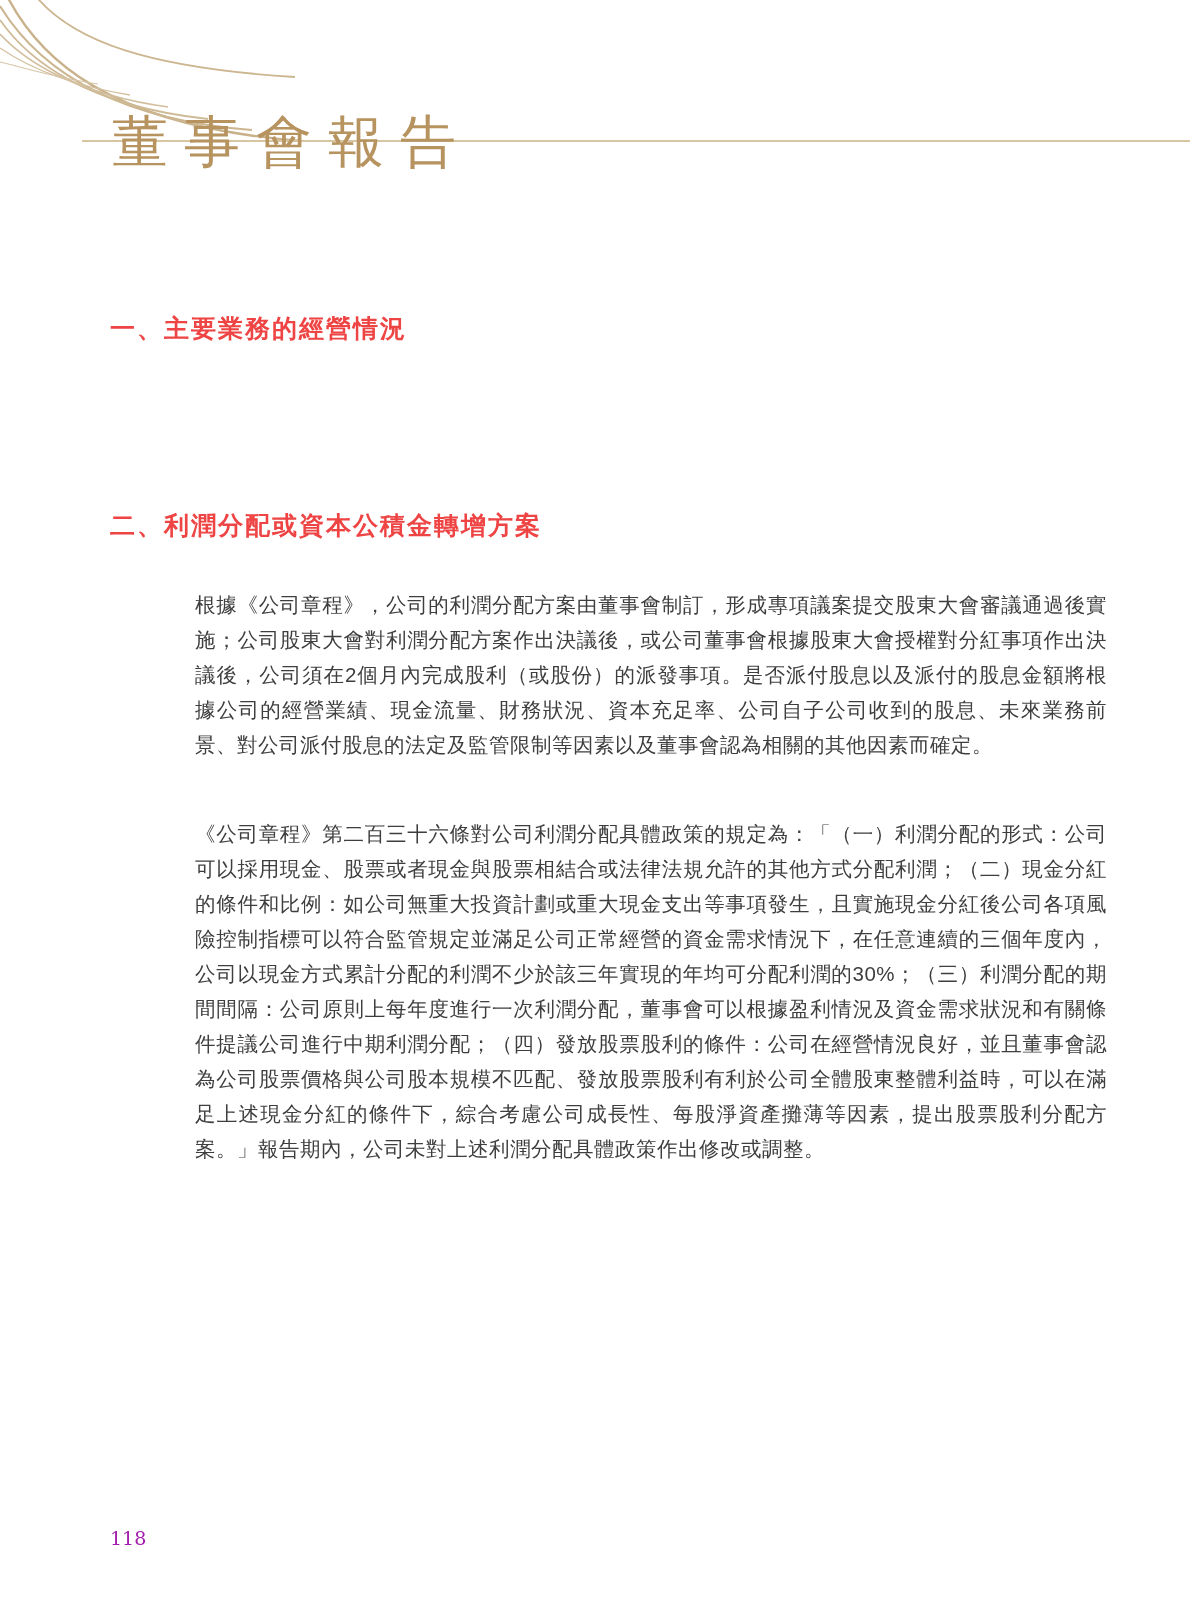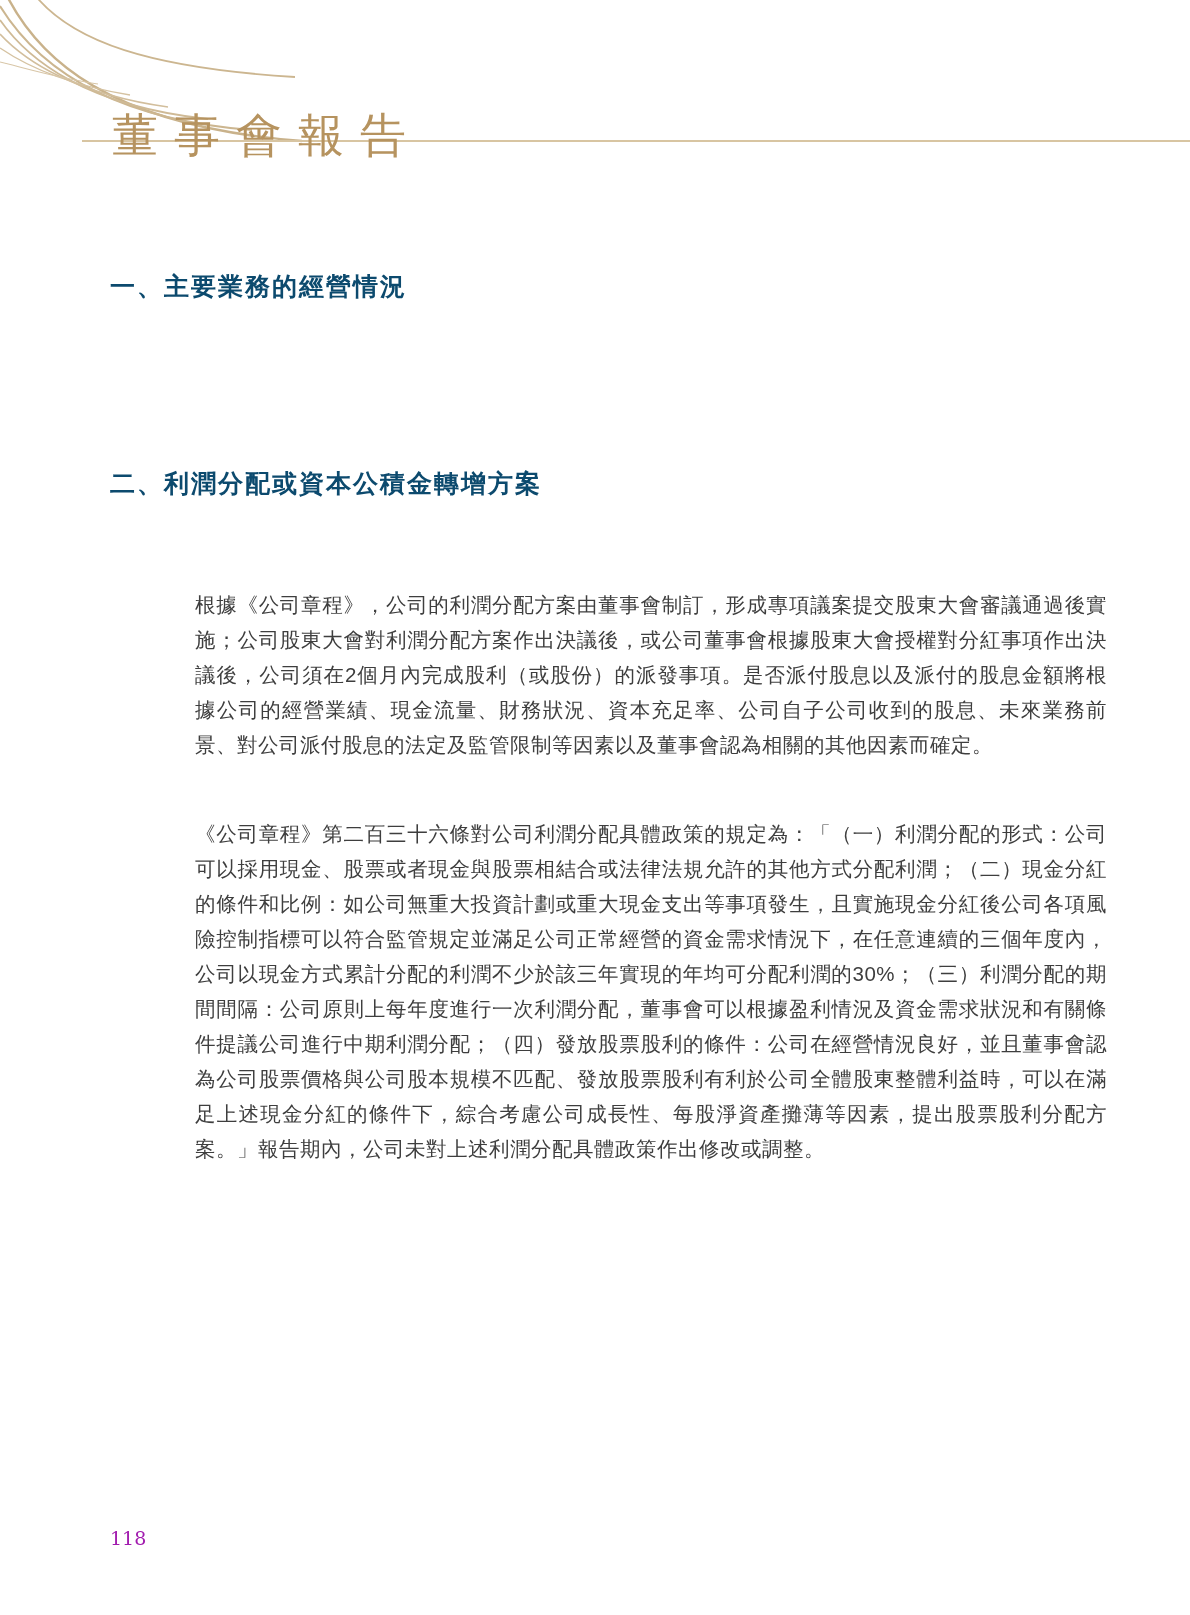--- a/index.html
+++ b/index.html
@@ -30,38 +30,39 @@
     top: 140px;
     width: 1108px;
     height: 2px;
     background: #d8c5a2;
   }
   .page-title {
     position: absolute;
     left: 112px;
     top: 66px;
     font-family: "DejaVu Serif", "Liberation Serif", serif;
-    font-size: 46px;
+    font-size: 56px;
     font-weight: 500;
     letter-spacing: 16px;
     color: #b6935f;
     white-space: nowrap;
     line-height: 1.2;
     margin-top: 42px;
   }
 
   
   .sec-heading {
     position: absolute;
     left: 110px;
     font-size: 25px;
     font-weight: 700;
     letter-spacing: 2px;
-    color: #0c4a6e;
+    color: #ef4444;
     white-space: nowrap;
+    margin-top: 42px;
   }
   .sec1-heading { top: 270px; }
   .sec2-heading { top: 467px; }
 
   .sub-heading {
     position: absolute;
     left: 146px;
     top: 513px;
     font-size: 23px;
     font-weight: 500;

